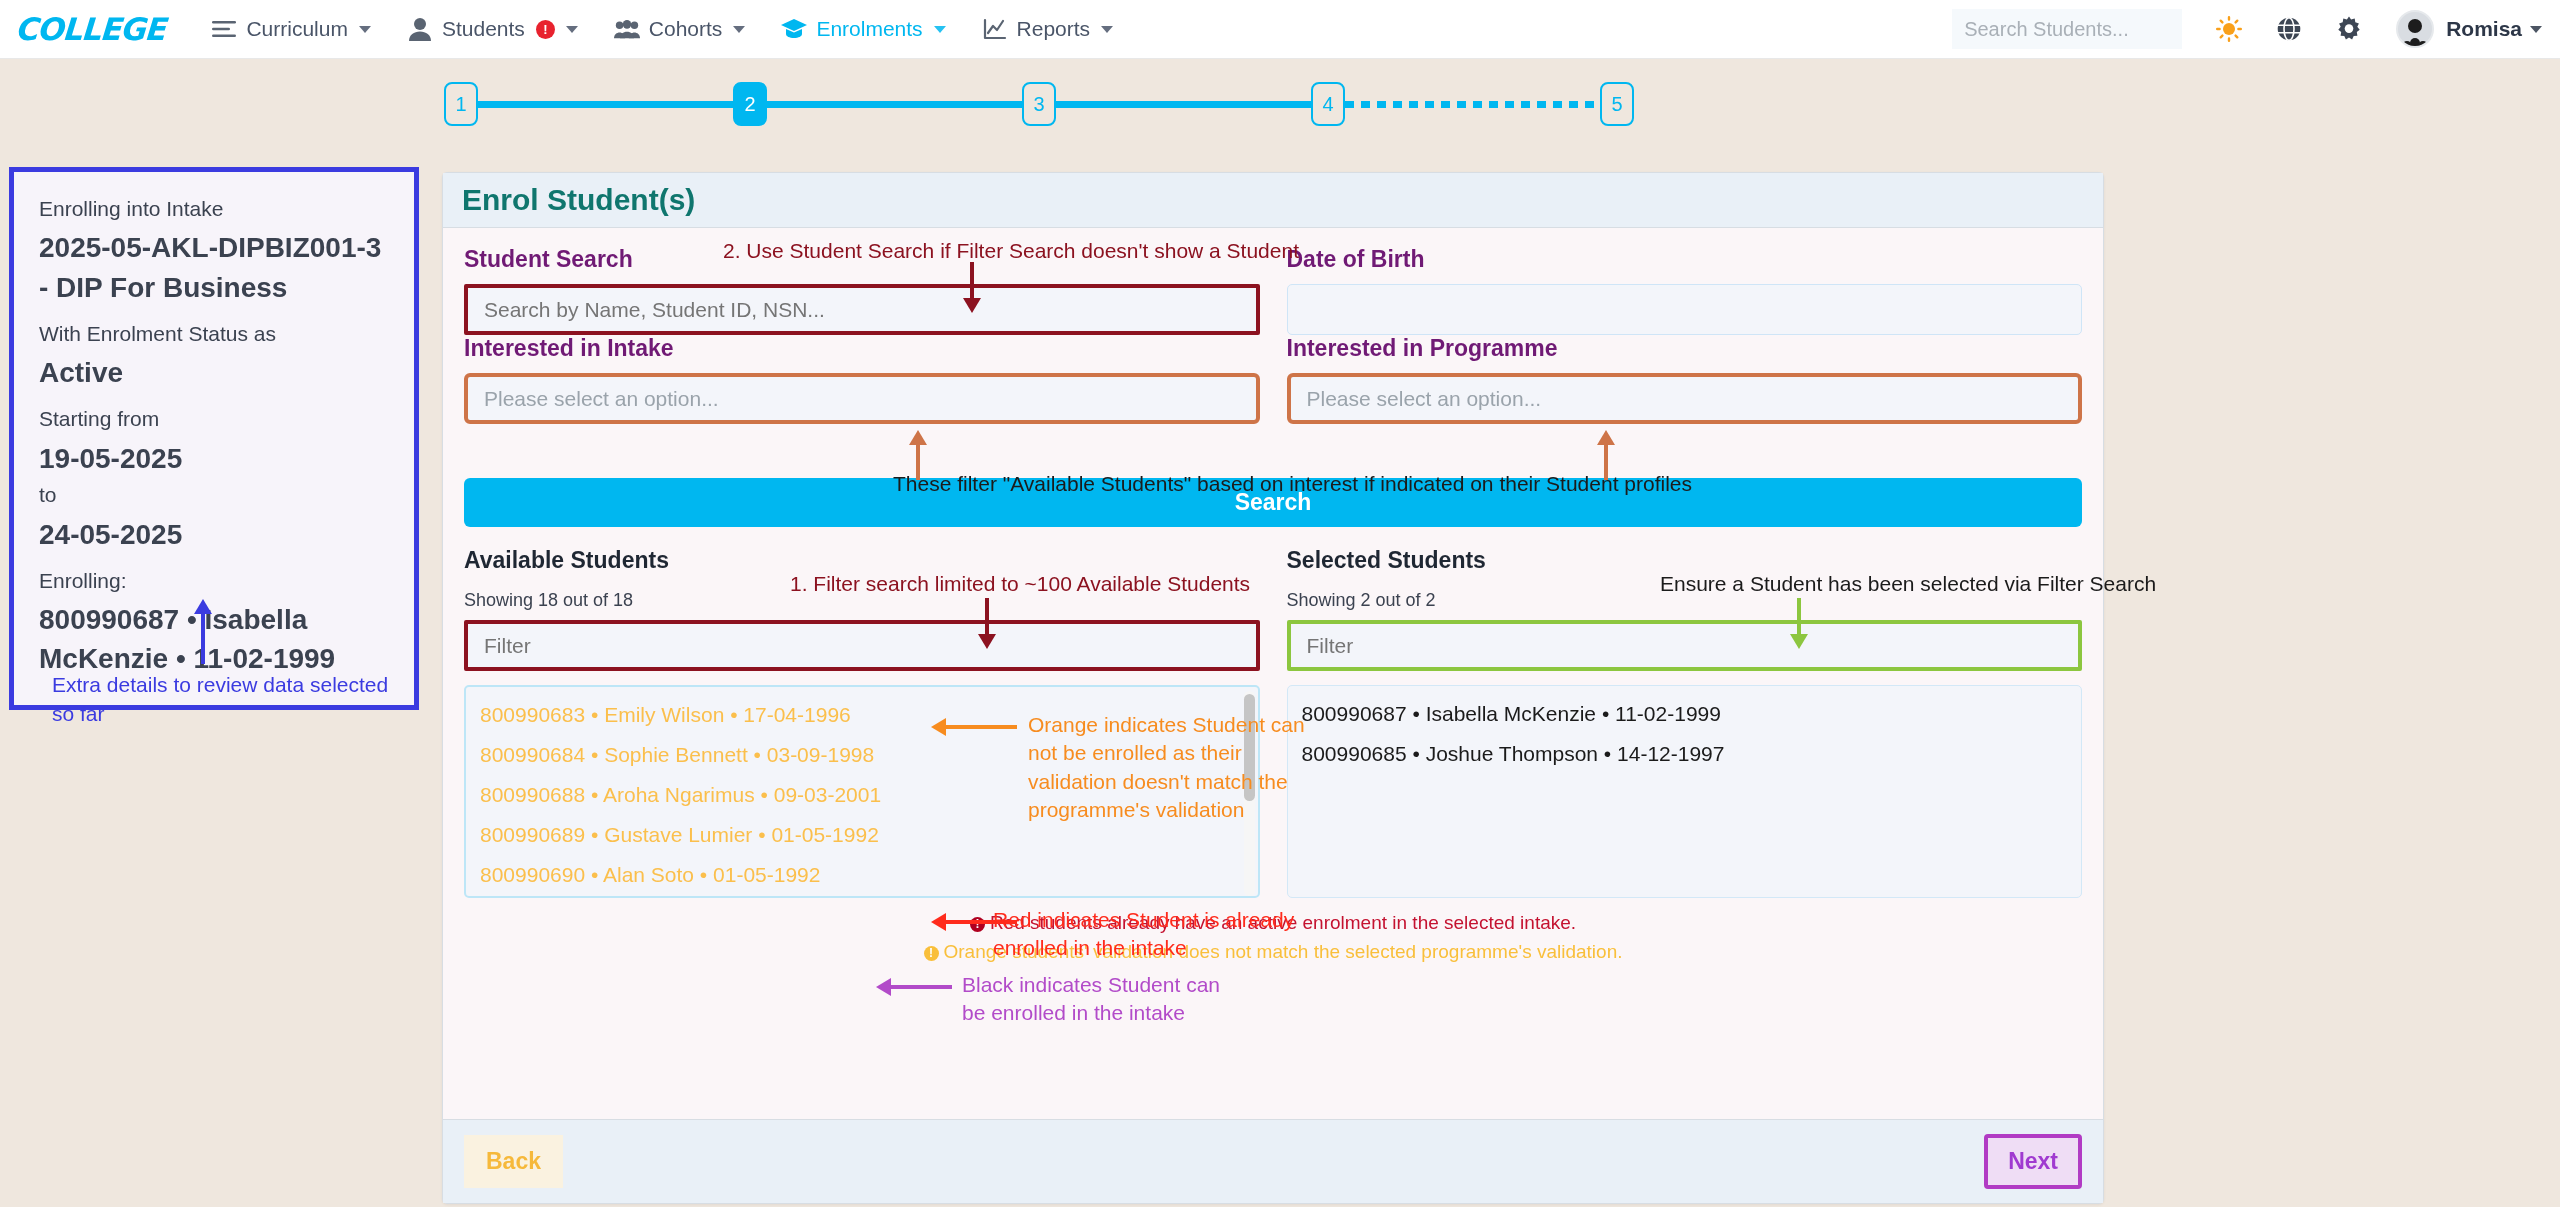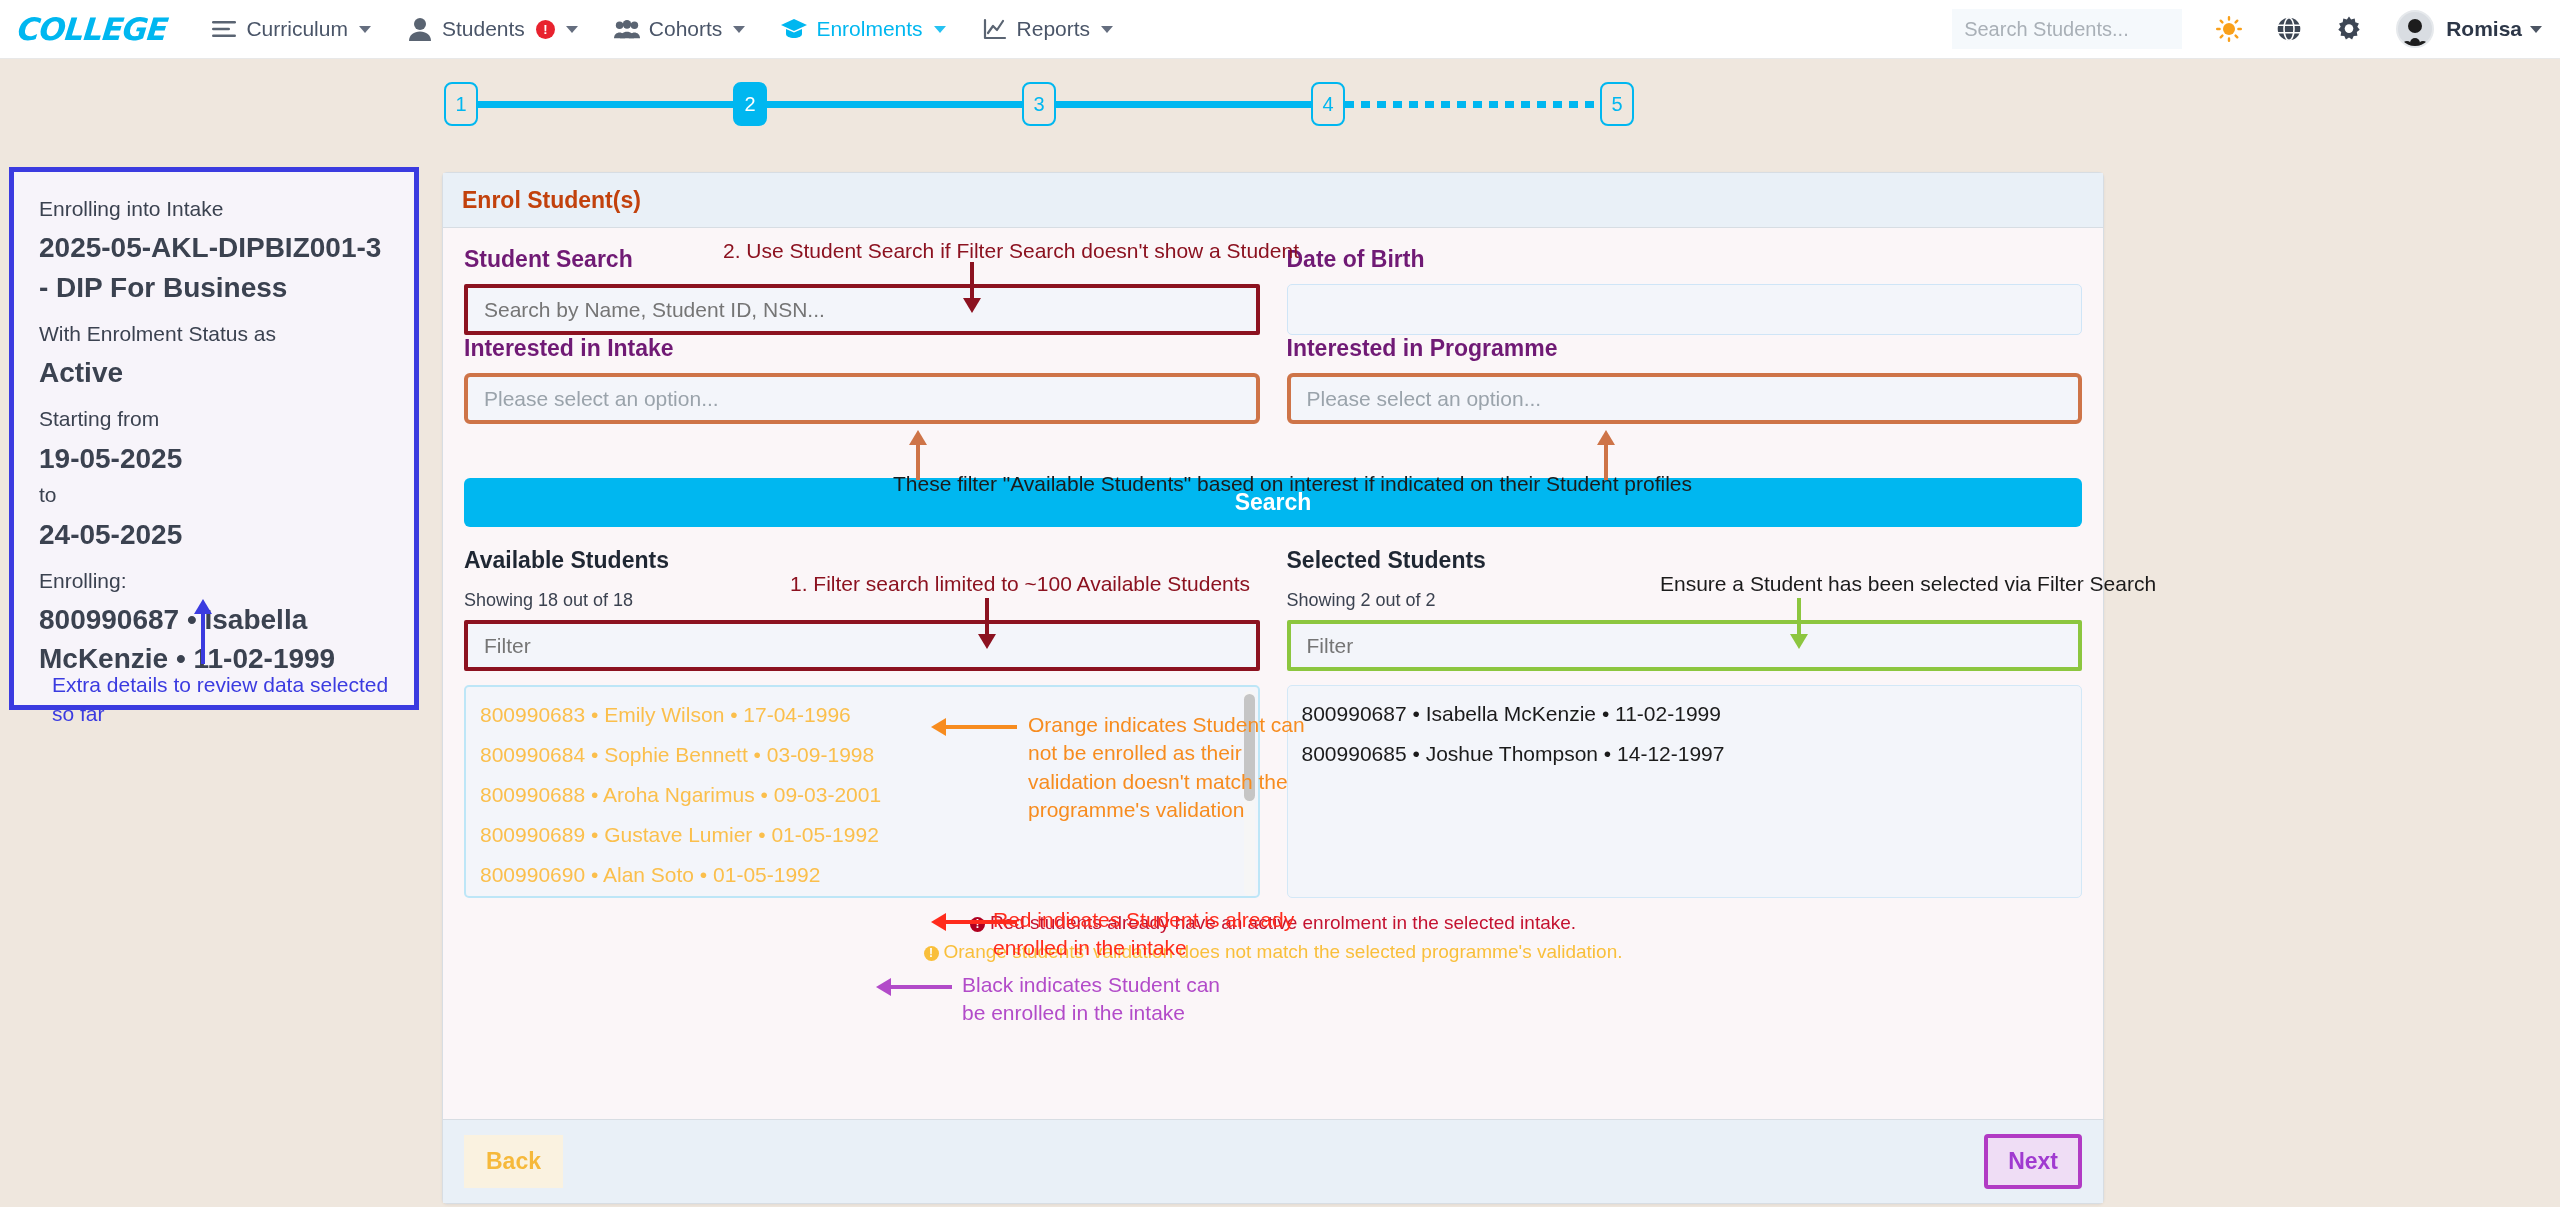--- a/index.html
+++ b/index.html
@@ -113,21 +113,21 @@
   
   .card {
     position: absolute; left: 442px; top: 172px; width: 1662px; height: 1032px;
     background: #FBF6F8; border: 1px solid #d7dde3; border-radius: 5px;
     box-shadow: 0 1px 3px rgba(0,0,0,.06);
     display: flex; flex-direction: column;
   }
   .card-head {
     height: 55px; background: #E9F0F7; border-bottom: 1px solid #d7dde3;
     display: flex; align-items: center; padding-left: 19px;
-    font-size: 23px; font-weight: 700; color: #c2410c;
+    font-size: 30px; font-weight: 700; color: #0f766e;
   }
   .card-body { flex: 1 1 auto; padding: 18px 21px 0 21px; position: relative; }
   .card-foot {
     height: 84px; background: #E9F0F7; border-top: 1px solid #d7dde3;
     display: flex; align-items: center; justify-content: space-between;
     padding: 0 21px;
   }
 
   .row2 { display: flex; gap: 27px; }
   .col { flex: 1 1 0; min-width: 0; }

